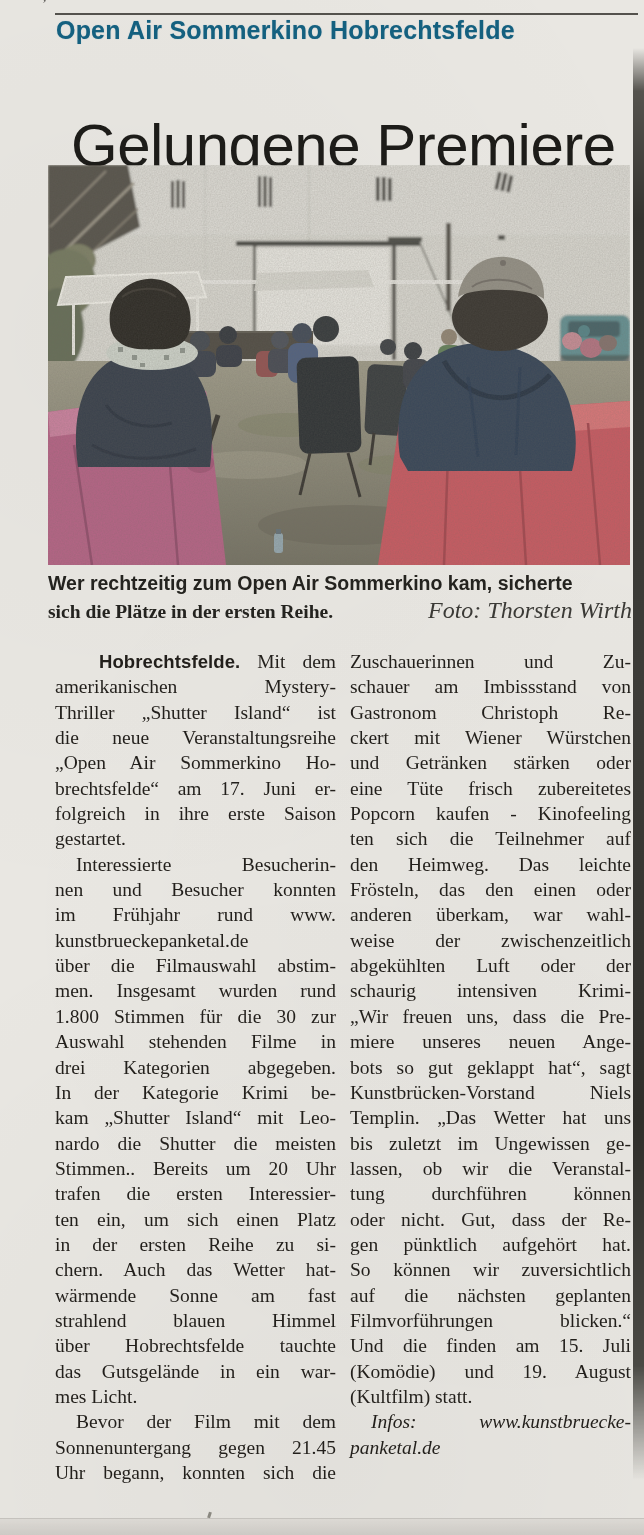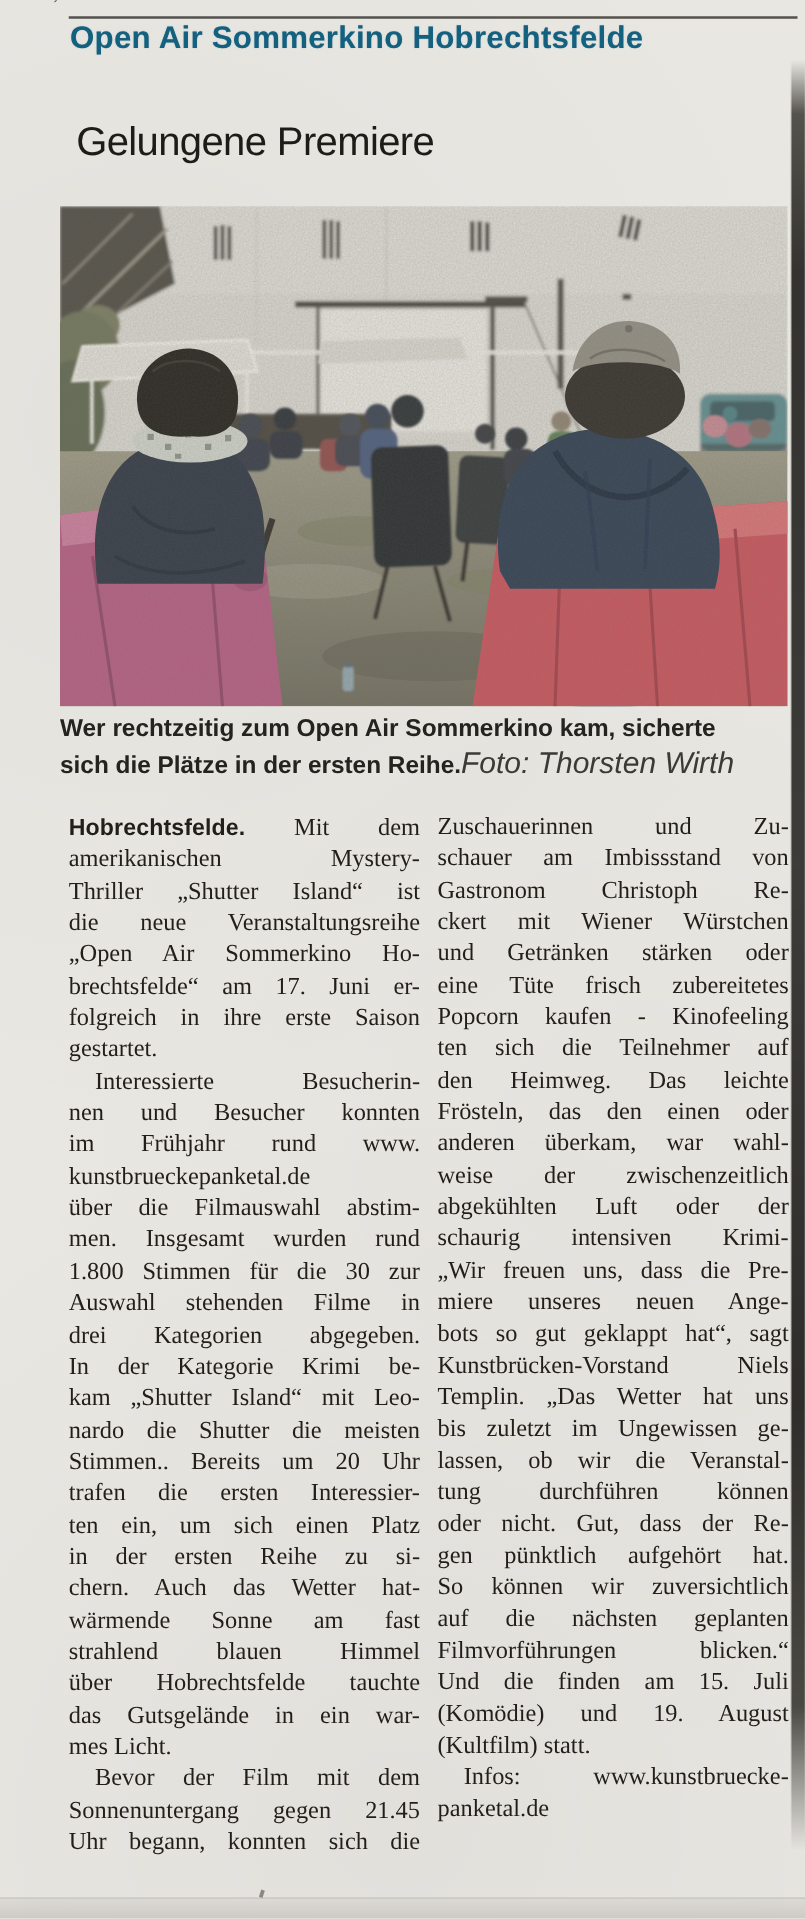--- a/index.html
+++ b/index.html
@@ -17,44 +17,44 @@
   .scan-mark{position:absolute;left:42px;top:-4px;font:15px "Liberation Serif",serif;color:#4a4844;}
   .rule{position:absolute;left:55px;top:13px;width:583px;height:2px;background:#54524d;}
   .kicker{
     position:absolute;left:56px;top:4px;
     font-weight:700;font-size:25px;letter-spacing:.2px;
     color:#14607f;
     text-shadow:0 0 1px rgba(20,96,140,.35);
     margin-top:12px;
   }
   .headline{
-    position:absolute;left:61px;top:76px;
-    font-weight:400;font-size:32px;line-height:1;letter-spacing:-.5px;
+    position:absolute;left:71px;top:76px;
+    font-weight:400;font-size:60px;line-height:1;letter-spacing:-.5px;
     color:#1d1c19;
   }
   figure.photo{position:absolute;left:48px;top:165px;width:582px;height:400px;margin:0;}
   .caption{
     position:absolute;left:48px;top:570px;width:584px;
     font-weight:700;font-size:19.5px;line-height:27px;color:#24231f;
   }
-  .cap-row2{display:flex;align-items:baseline;}
+  .cap-row2{display:flex;justify-content:space-between;align-items:baseline;font-family:Liberation Serif, serif;}
   .credit{font-style:italic;font-weight:400;font-size:24px;color:#3b3a36;white-space:nowrap;}
   .body-cols{position:absolute;left:55px;top:649px;display:flex;gap:14px;}
   .col{
     width:281px;
     font-family:"Liberation Serif",serif;
     font-size:19.5px;line-height:25.35px;
     color:#221f1b;
     text-align:justify;
   }
   .line{text-align-last:justify;min-height:25.35px;}
   .line.end{text-align-last:left;}
   .line.ind{text-indent:21px;}
-  .line.it{}
-  .lead{font-family:"Liberation Sans",sans-serif;font-weight:700;font-size:18.5px;letter-spacing:.1px;}
+  .line.it{font-style:italic;}
+  .lead{font-family:"Liberation Sans",sans-serif;font-weight:700;font-size:18.5px;letter-spacing:.1px;margin-left:44px;}
   .edge-shadow{
     position:absolute;right:0;top:48px;width:11px;height:1432px;
     background:linear-gradient(180deg,
       rgba(60,59,55,0) 0%, #55534e 3%, #34332f 12%, #3d3c38 45%,
       #2f2e2a 75%, #4a4944 92%, rgba(74,73,68,0) 100%);
     filter:blur(.4px);
   }
   .bottom-edge{
     position:absolute;left:0;right:0;bottom:0;height:16px;
     background:linear-gradient(180deg,#dbd8d3,#c9c6c1);

